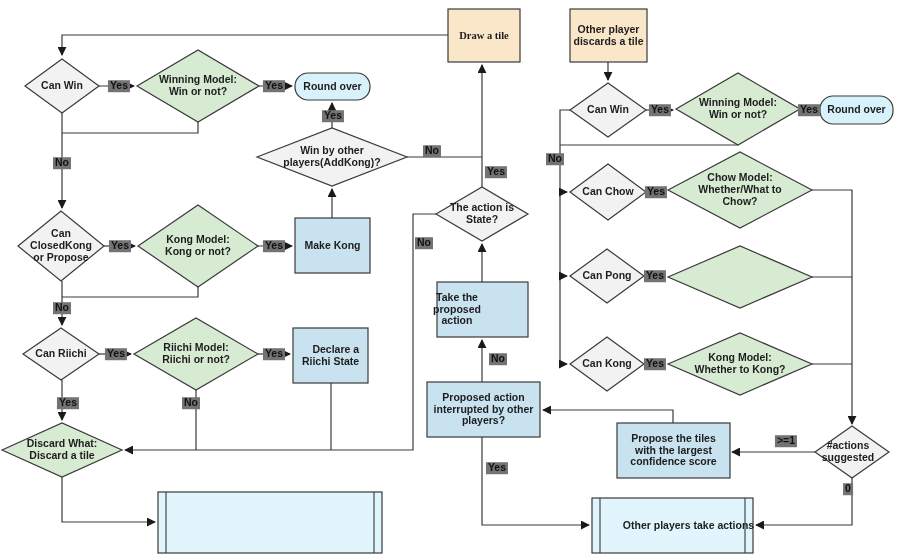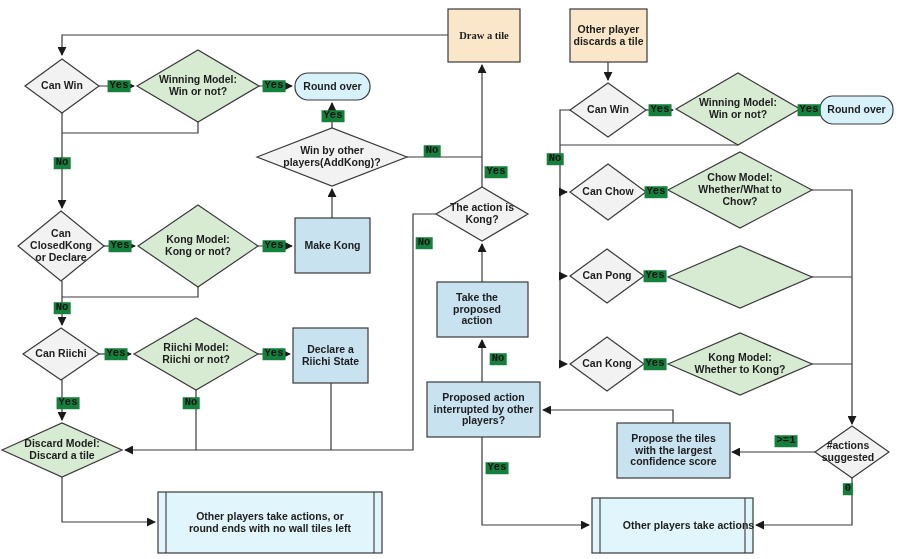--- a/index.html
+++ b/index.html
@@ -5,23 +5,23 @@
   html,body{margin:0;padding:0;background:#fff;}
   .stage{position:relative;width:902px;height:559px;background:#ffffff;overflow:hidden;
          font-family:"Liberation Sans",sans-serif;}
   .stage svg{position:absolute;left:0;top:0;}
   .edge{fill:none;stroke:#3a3a3a;stroke-width:1.2;}
   .shape{stroke:#3a3a3a;stroke-width:1.2;}
   .inner-line{stroke:#3a3a3a;stroke-width:1.1;}
   .node-label{position:absolute;display:flex;align-items:center;justify-content:center;
               text-align:center;font-size:10.5px;font-weight:600;color:#1d1d1d;
               line-height:1.14;white-space:pre-line;pointer-events:none;}
-  .edge-label{position:absolute;transform:translate(-50%,-50%);background:#15803d;
+  .edge-label{position:absolute;transform:translate(-50%,-50%);background:#737373;
               padding:0 2px;font-size:10.5px;font-weight:600;color:#111;line-height:1.1;
-              pointer-events:none;white-space:nowrap;font-family:Liberation Mono, monospace;}
+              pointer-events:none;white-space:nowrap;}
 </style>
 </head>
 <body>
 
 <div class="stage">
 
 <svg width="902" height="559" viewBox="0 0 902 559">
   <defs>
     <marker id="arw" viewBox="0 0 10 10" refX="9" refY="5" markerWidth="7.5" markerHeight="7.5" orient="auto-start-reverse">
       <path d="M0,0 L10,5 L0,10 z" fill="#1a1a1a"></path>
@@ -115,35 +115,33 @@
 discards a tile</div>
 <div class="node-label" style="left:25px;top:59px;width:74px;height:54px;">Can Win</div>
 <div class="node-label" style="left:137px;top:50px;width:122px;height:72px;">Winning Model:
 Win or not?</div>
 <div class="node-label" style="left:295px;top:73px;width:75px;height:27px;">Round over</div>
 <div class="node-label" style="left:257px;top:128px;width:150px;height:58px;">Win by other
 players(AddKong)?</div>
 <div class="node-label" style="left:295px;top:218px;width:75px;height:55px;">Make Kong</div>
 <div class="node-label" style="left:14px;top:211px;width:94px;height:70px;">Can
 ClosedKong
-or Declare</div>
+or Propose</div>
 <div class="node-label" style="left:138px;top:205px;width:120px;height:82px;">Kong Model:
 Kong or not?</div>
 <div class="node-label" style="left:23px;top:328px;width:76px;height:52px;">Can Riichi</div>
 <div class="node-label" style="left:134px;top:318px;width:124px;height:72px;">Riichi Model:
 Riichi or not?</div>
-<div class="node-label" style="left:293px;top:328px;width:75px;height:55px;">Declare a
+<div class="node-label" style="left:293px;top:328px;width:75px;height:55px;text-align:right;">Declare a
 Riichi State</div>
-<div class="node-label" style="left:2px;top:423px;width:120px;height:54px;">Discard Model:
+<div class="node-label" style="left:2px;top:423px;width:120px;height:54px;">Discard What:
 Discard a tile</div>
-<div class="node-label" style="left:166px;top:492px;width:208px;height:61px;">Other players take actions, or
-round ends with no wall tiles left</div>
 <div class="node-label" style="left:436px;top:187px;width:92px;height:54px;">The action is
-Kong?</div>
-<div class="node-label" style="left:437px;top:282px;width:80px;height:55px;">Take the
+State?</div>
+<div class="node-label" style="left:417px;top:282px;width:80px;height:55px;">Take the
 proposed action</div>
 <div class="node-label" style="left:427px;top:382px;width:113px;height:55px;">Proposed action
 interrupted by other
 players?</div>
 <div class="node-label" style="left:570px;top:83px;width:76px;height:54px;">Can Win</div>
 <div class="node-label" style="left:676px;top:73px;width:124px;height:72px;">Winning Model:
 Win or not?</div>
 <div class="node-label" style="left:820px;top:96px;width:73px;height:28px;">Round over</div>
 <div class="node-label" style="left:570px;top:164px;width:76px;height:56px;">Can Chow</div>
 <div class="node-label" style="left:668px;top:152px;width:144px;height:76px;">Chow Model:

